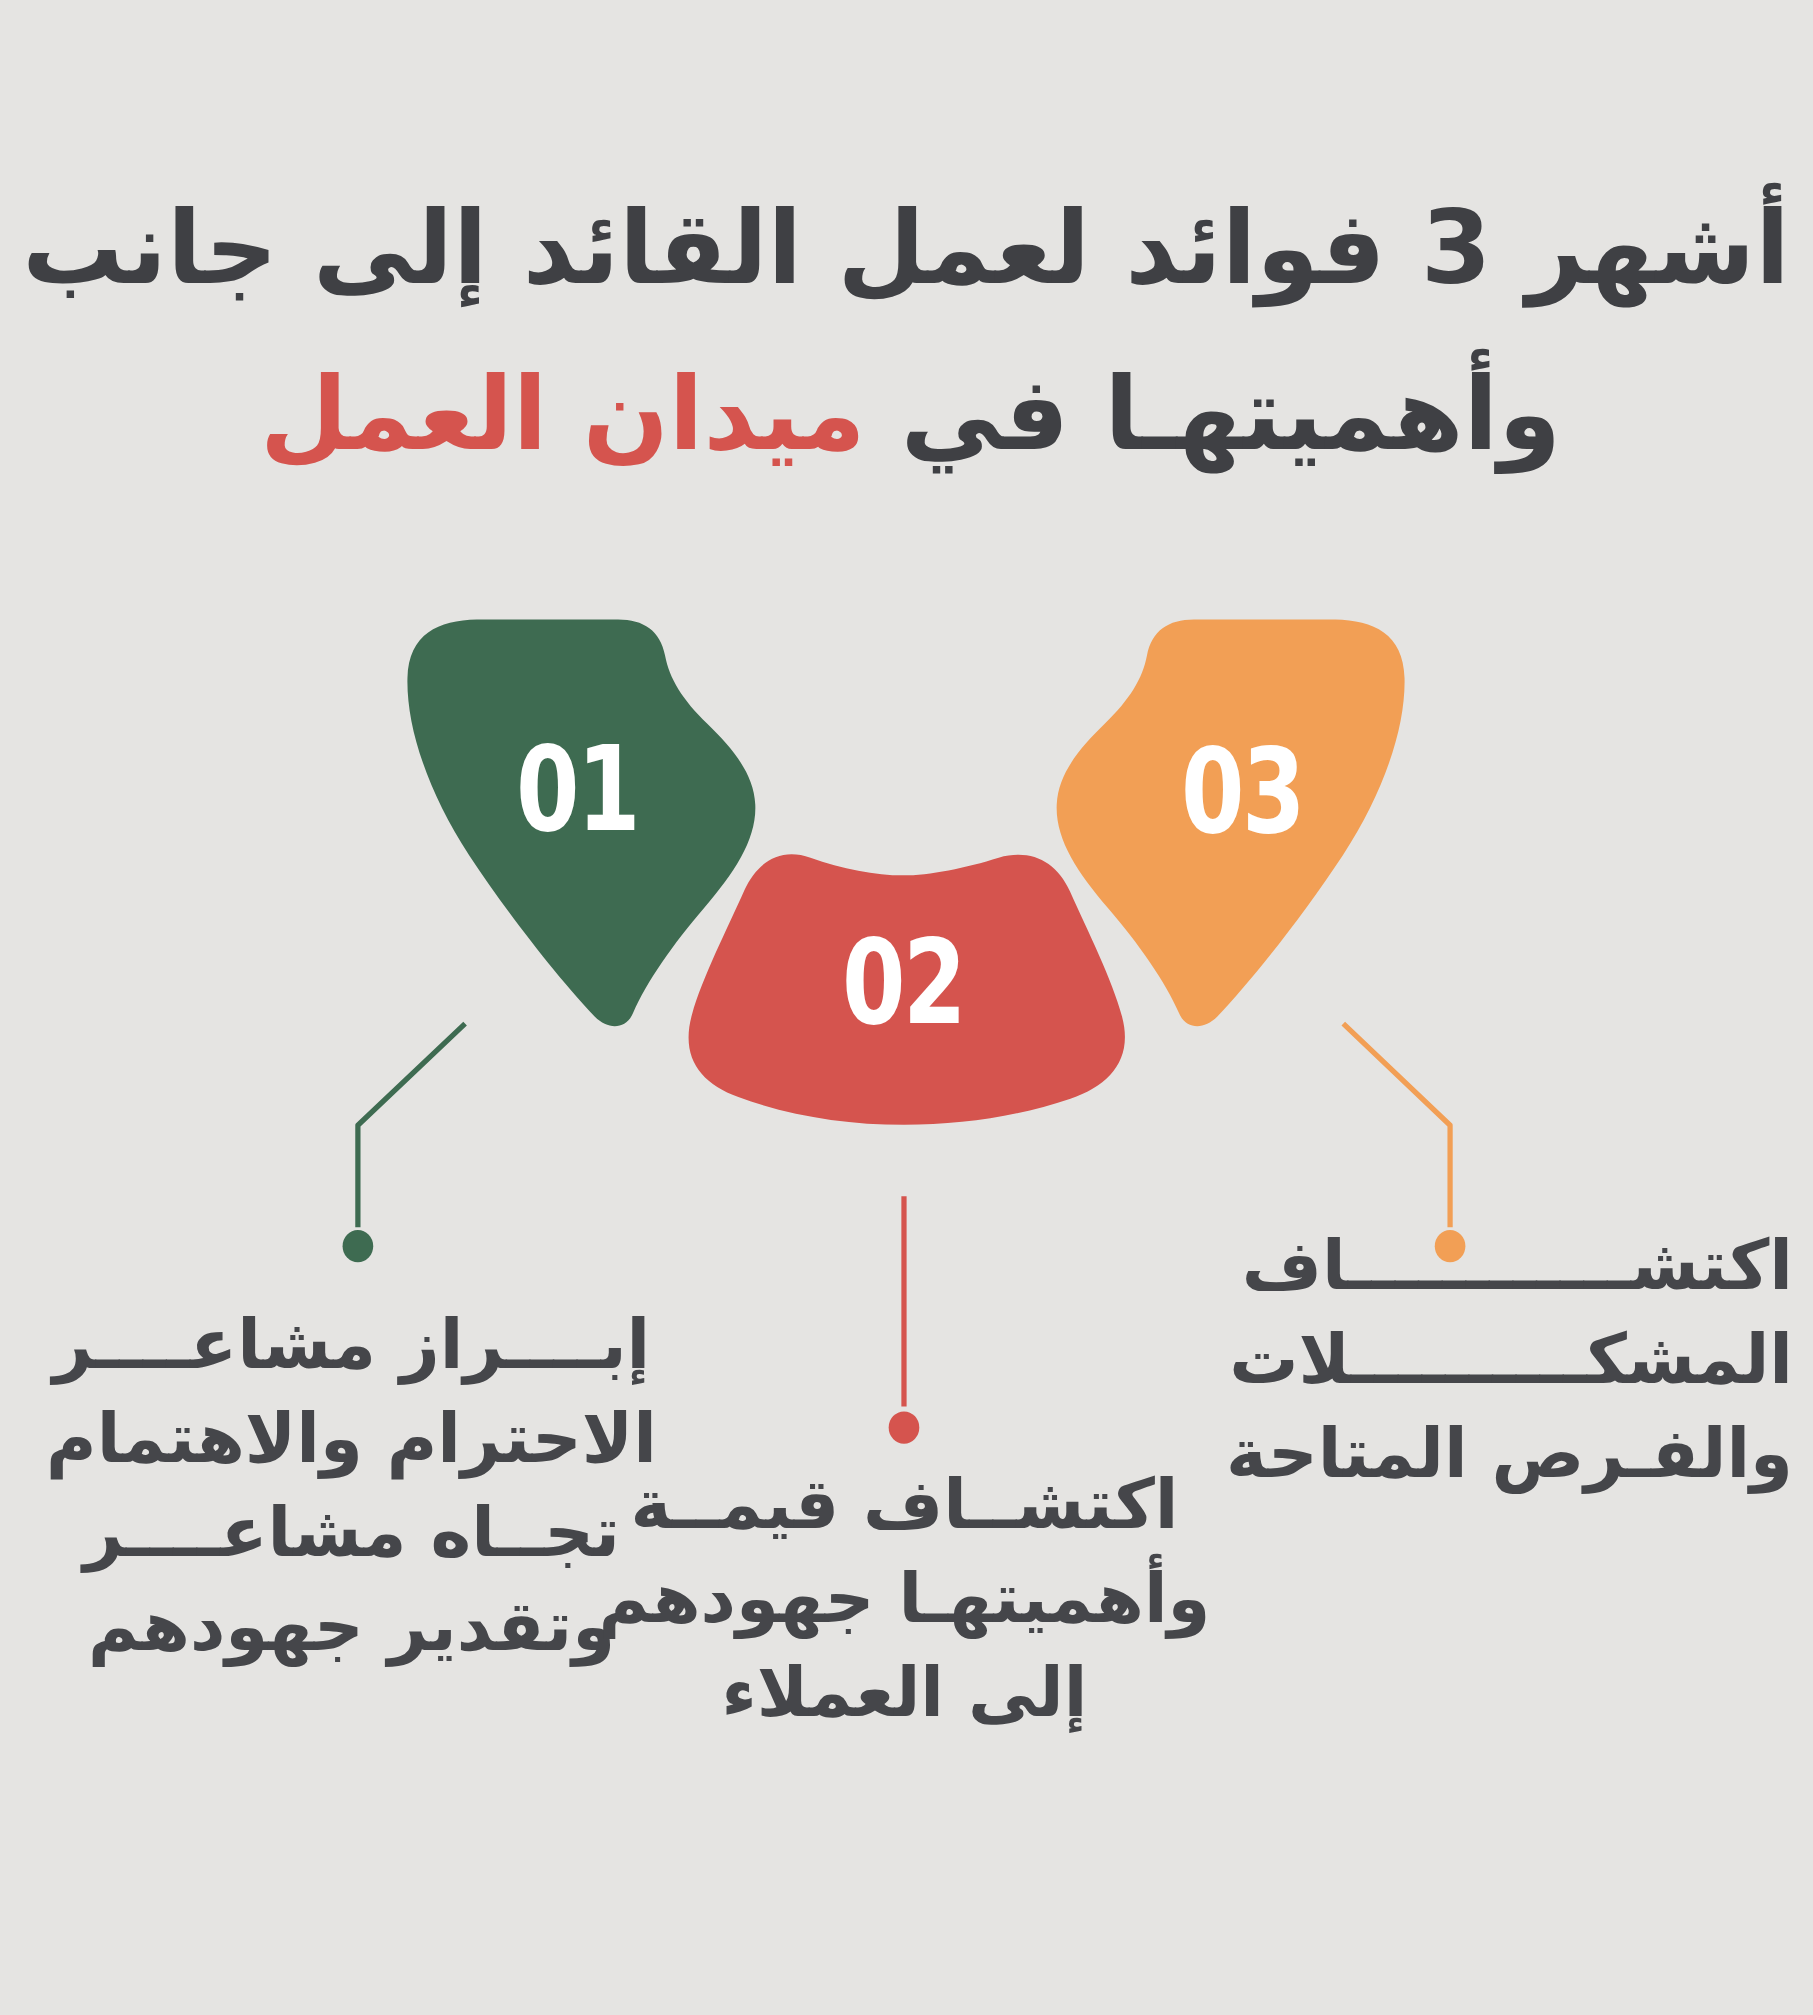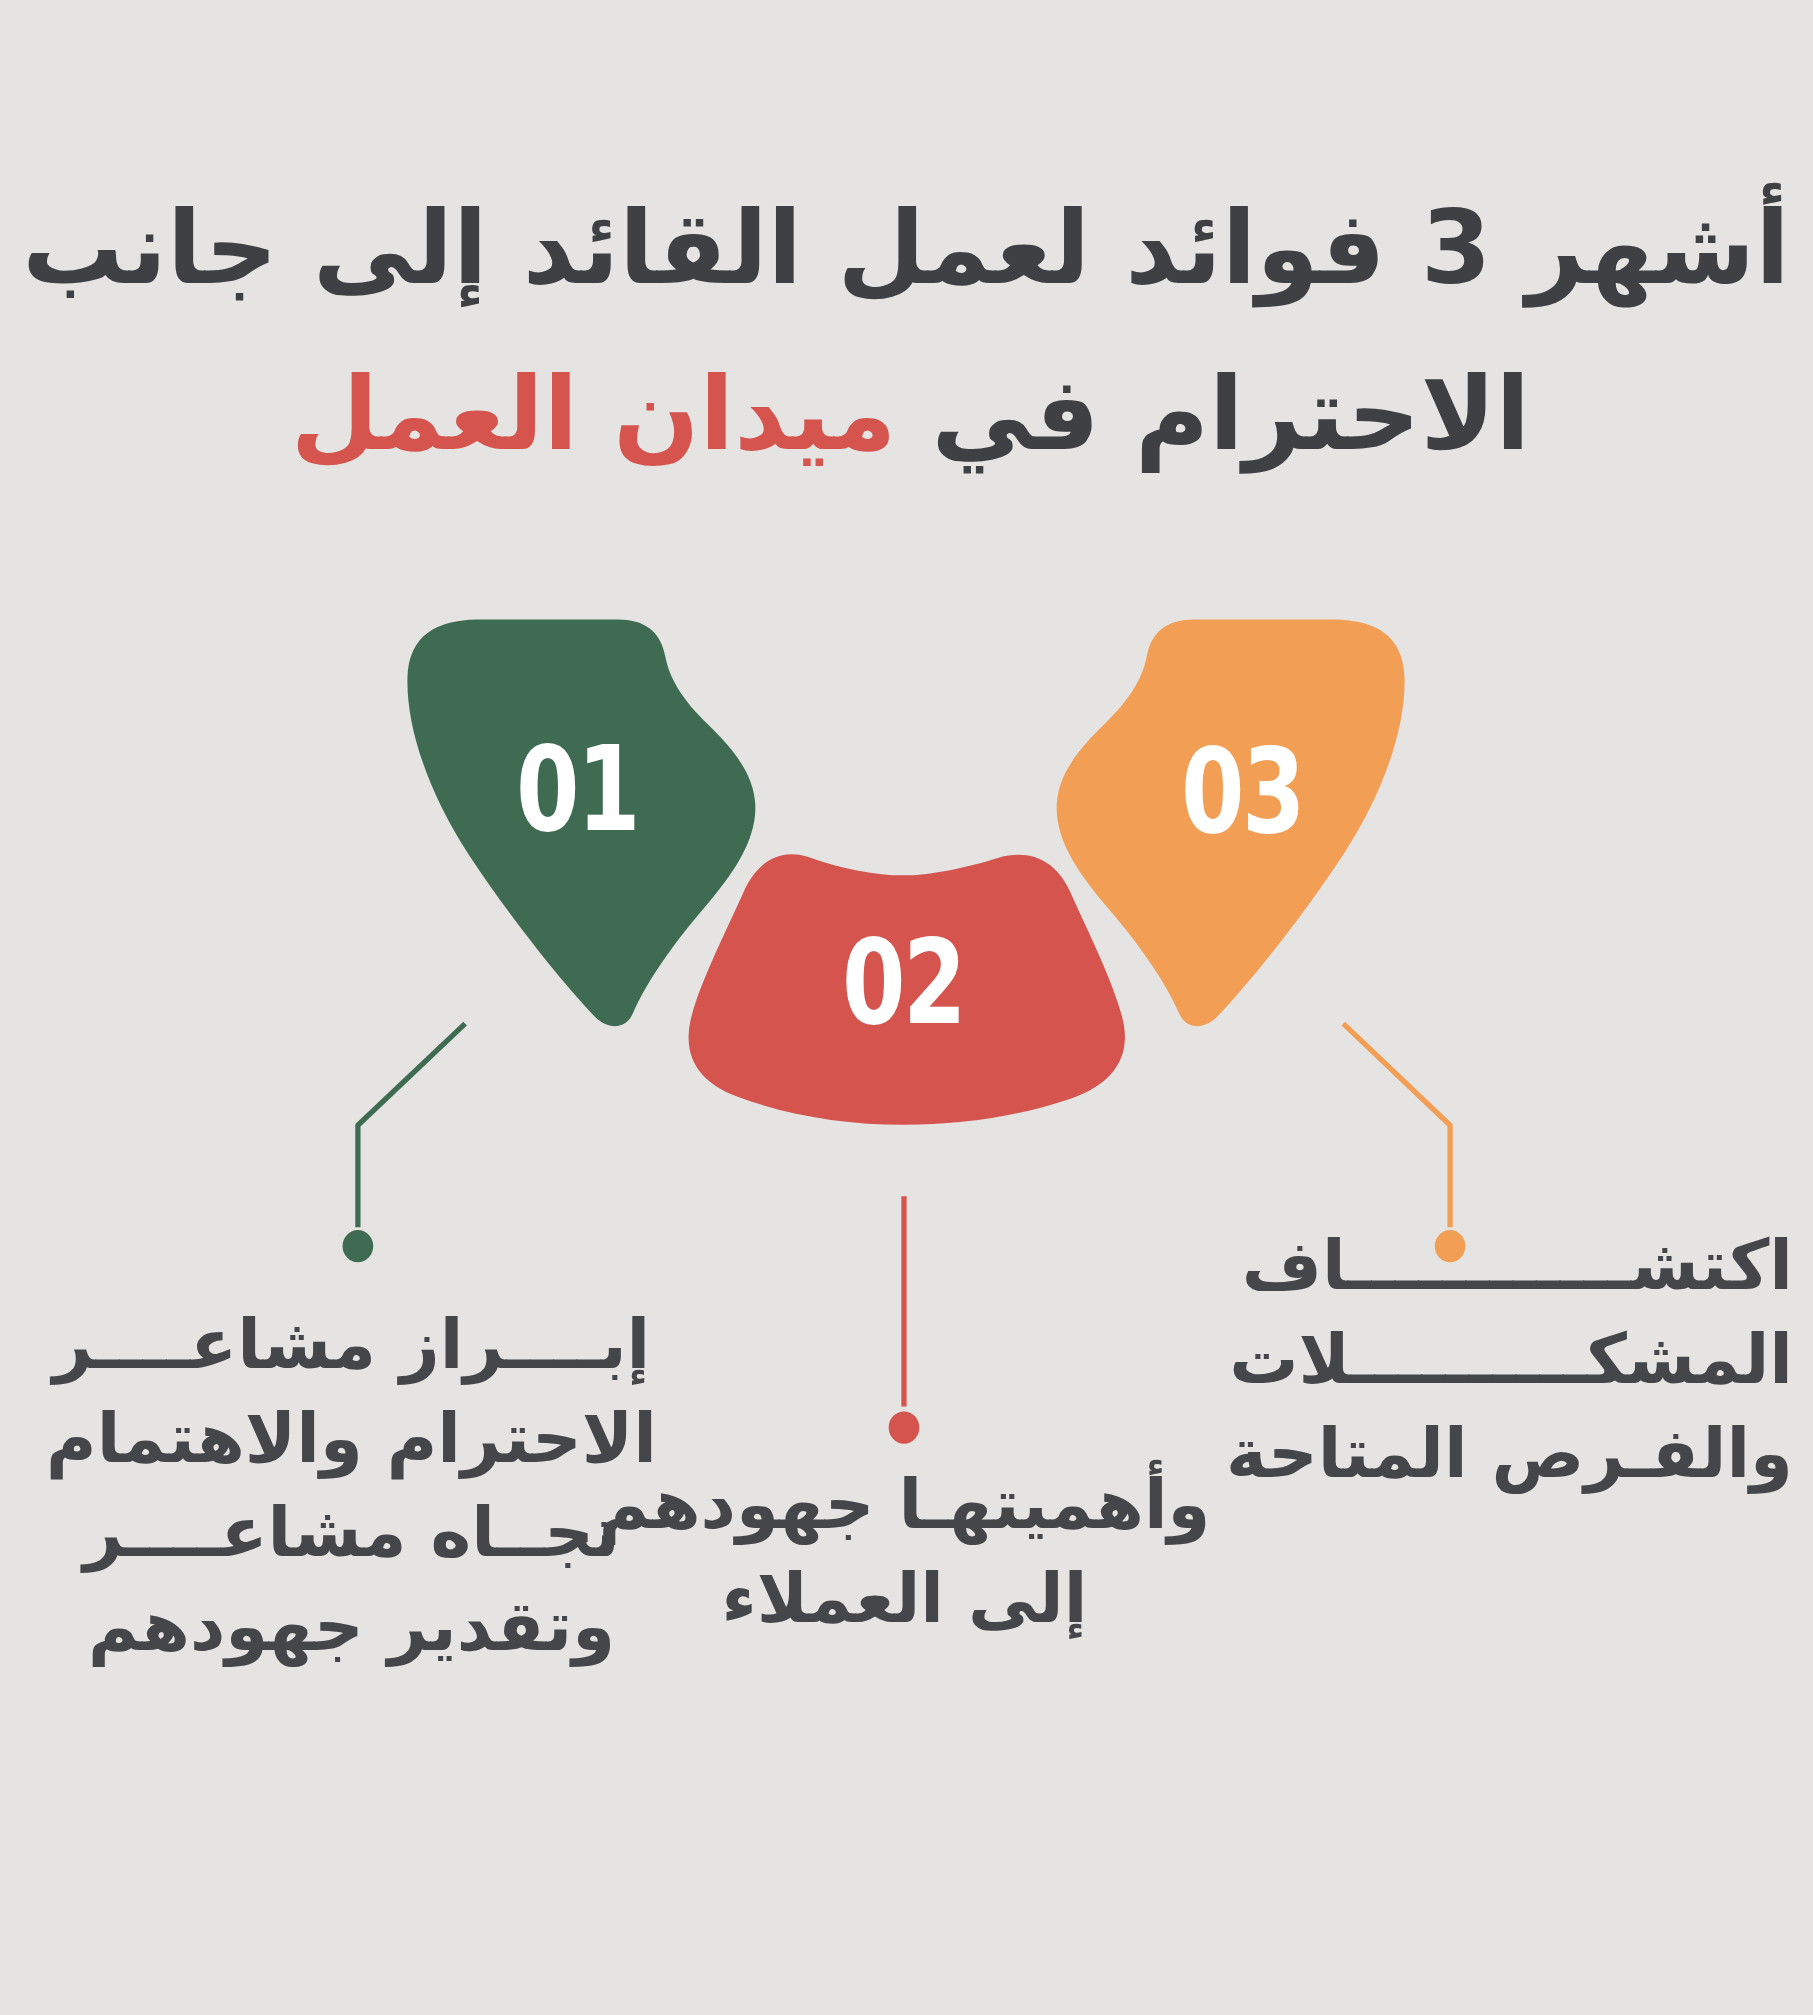--- a/index.html
+++ b/index.html
@@ -54,21 +54,21 @@
   .tblock-1 { left:30px;   top:1297px; }
   .tblock-2 { left:583px; top:1457px; }
   .tblock-3 { left:1149px; top:1218px;text-align:right; }
 </style>
 </head>
 <body>
 
 <div class="canvas">
 
   <div class="abs title-line1">أشهر 3 فوائد لعمل القائد إلى جانب</div>
-  <div class="abs title-line2"><span>الاحترام في </span><span class="title-highlight">ميدان العمل</span></div>
+  <div class="abs title-line2"><span>وأهميتهـا في </span><span class="title-highlight">ميدان العمل</span></div>
 
   <svg class="art abs" viewBox="0 0 4500 5625">
     <path class="blob-green" d="M 1185,1537 C 1090,1539 1016,1572 1013,1682 C 1010,1802 1062,1962 1166,2122
          C 1272,2282 1392,2432 1478,2523 C 1512,2557 1556,2554 1573,2513
          C 1606,2437 1673,2341 1749,2253 C 1826,2163 1880,2081 1876,1996
          C 1872,1916 1815,1853 1757,1796 C 1695,1736 1663,1684 1652,1626
          C 1640,1564 1598,1536 1532,1537 Z"></path>
     <path class="blob-orange" d="M 3315,1537 C 3410,1539 3484,1572 3487,1682 C 3490,1802 3438,1962 3334,2122
          C 3228,2282 3108,2432 3022,2523 C 2988,2557 2944,2554 2927,2513
          C 2894,2437 2827,2341 2751,2253 C 2674,2163 2620,2081 2624,1996
@@ -94,20 +94,21 @@
   <div class="abs num num-2">02</div>
   <div class="abs num num-3">03</div>
 
   <div class="abs tblock tblock-1">
     <div>إبــــراز مشاعــــر</div>
     <div>الاحترام والاهتمام</div>
     <div>تجــاه مشاعــــر</div>
     <div>وتقدير جهودهم</div>
   </div>
   <div class="abs tblock tblock-2">
+    <div>اكتشــاف قيمــة</div>
     <div>وأهميتهـا جهودهم</div>
     <div>إلى العملاء</div>
   </div>
   <div class="abs tblock tblock-3">
     <div>اكتشــــــــــــاف</div>
     <div>المشكــــــــــلات</div>
     <div>والفـرص المتاحة</div>
   </div>
 
 </div>

